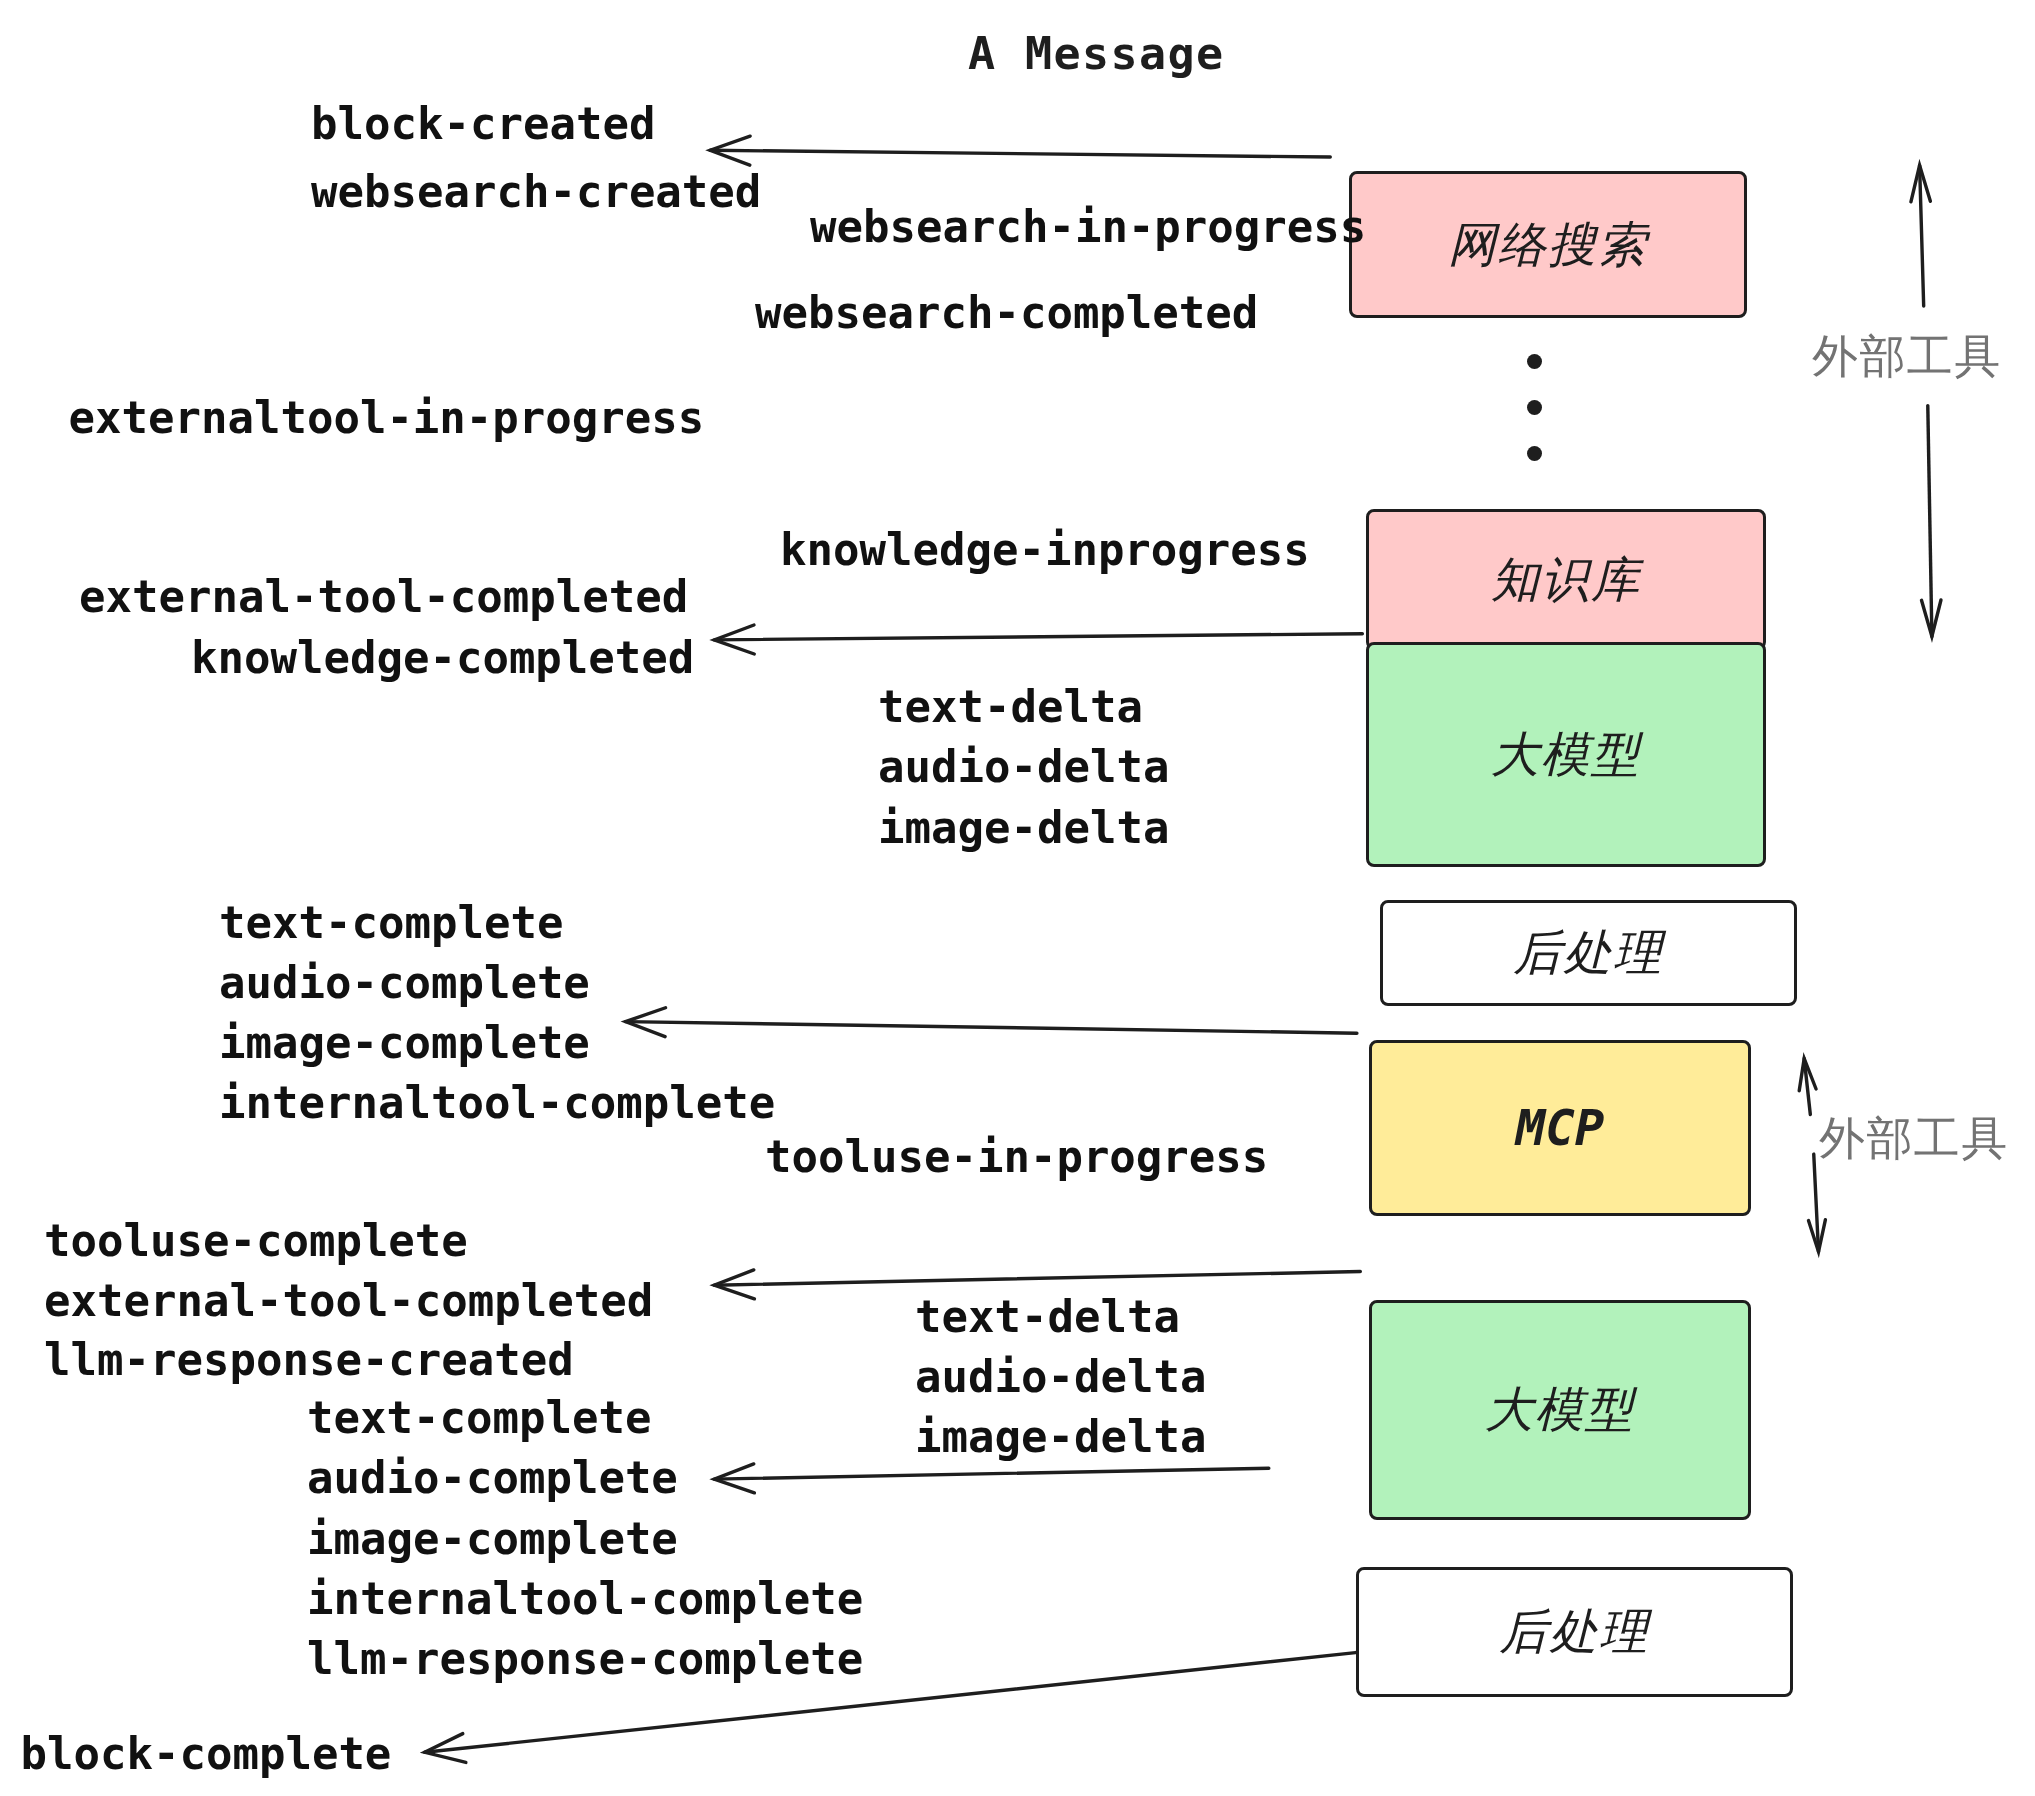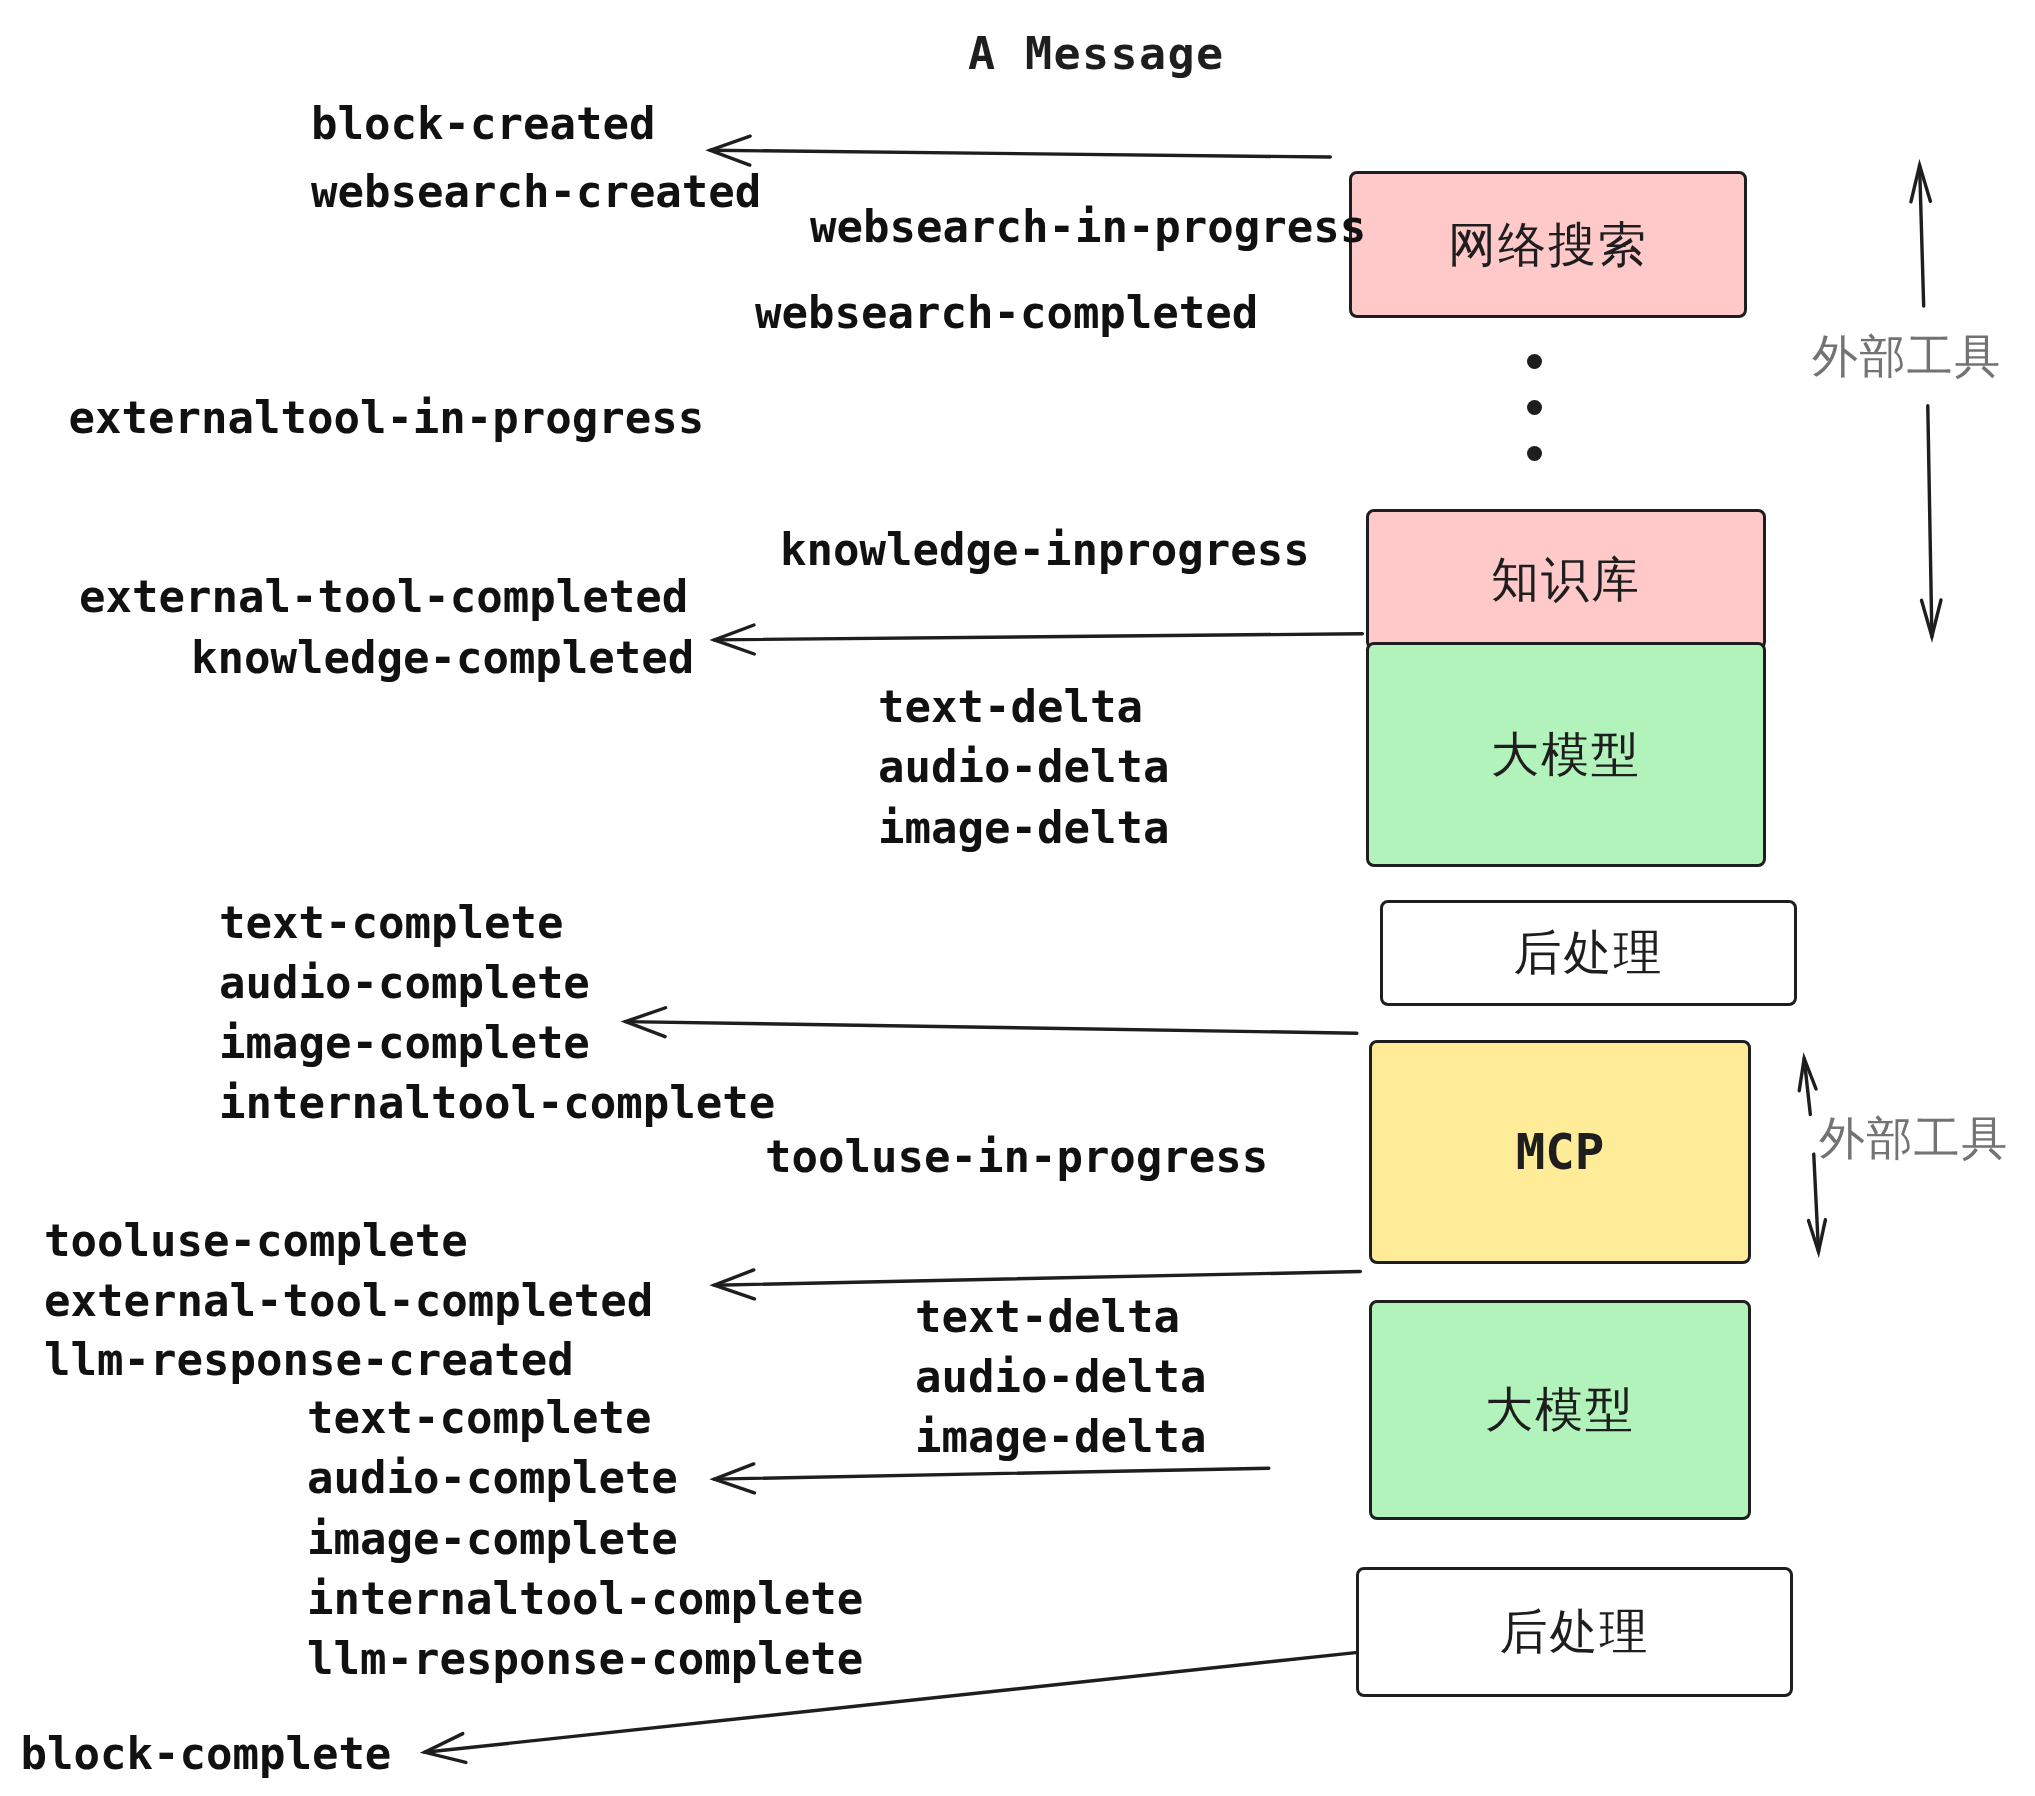--- a/index.html
+++ b/index.html
@@ -23,21 +23,21 @@
     font-size:44px;font-weight:600;
     color:#111111;
     white-space:nowrap;
     line-height:1.05;
   }
   .box{
     position:absolute;
     border:3.4px solid #1e1e1e;
     border-radius:8px;
     box-sizing:border-box;
-    display:flex;align-items:center;justify-content:center;
+    display:flex;align-items:center;justify-content:center;font-style:italic;
   }
   .box-label{
     font-family:"Liberation Sans","DejaVu Sans",sans-serif;
     font-size:48px;
     color:#1e1e1e;
     letter-spacing:2px;
     white-space:nowrap;
   }
   .box-label.mono{
     font-family:"DejaVu Sans Mono",monospace;
@@ -75,21 +75,21 @@
       </div>
       <div class="box" style="left: 1366px; top: 509px; width: 400px; height: 141px; background: rgb(255, 201, 201);">
         <div class="box-label">知识库</div>
       </div>
       <div class="box" style="left: 1366px; top: 642px; width: 400px; height: 225px; background: rgb(178, 242, 187);">
         <div class="box-label">大模型</div>
       </div>
       <div class="box" style="left: 1380px; top: 900px; width: 417px; height: 106px; background: rgb(255, 255, 255);">
         <div class="box-label">后处理</div>
       </div>
-      <div class="box" style="left: 1369px; top: 1040px; width: 382px; height: 224px; background: rgb(255, 236, 153);">
+      <div class="box" style="left: 1369px; top: 1040px; width: 382px; height: 176px; background: rgb(255, 236, 153);">
         <div class="box-label mono">MCP</div>
       </div>
       <div class="box" style="left: 1369px; top: 1300px; width: 382px; height: 220px; background: rgb(178, 242, 187);">
         <div class="box-label">大模型</div>
       </div>
       <div class="box" style="left: 1356px; top: 1567px; width: 437px; height: 130px; background: rgb(255, 255, 255);">
         <div class="box-label">后处理</div>
       </div>
       <div class="event-label" style="left: 311px; top: 101px;">block-created</div>
       <div class="event-label" style="left: 311px; top: 169px;">websearch-created</div>

